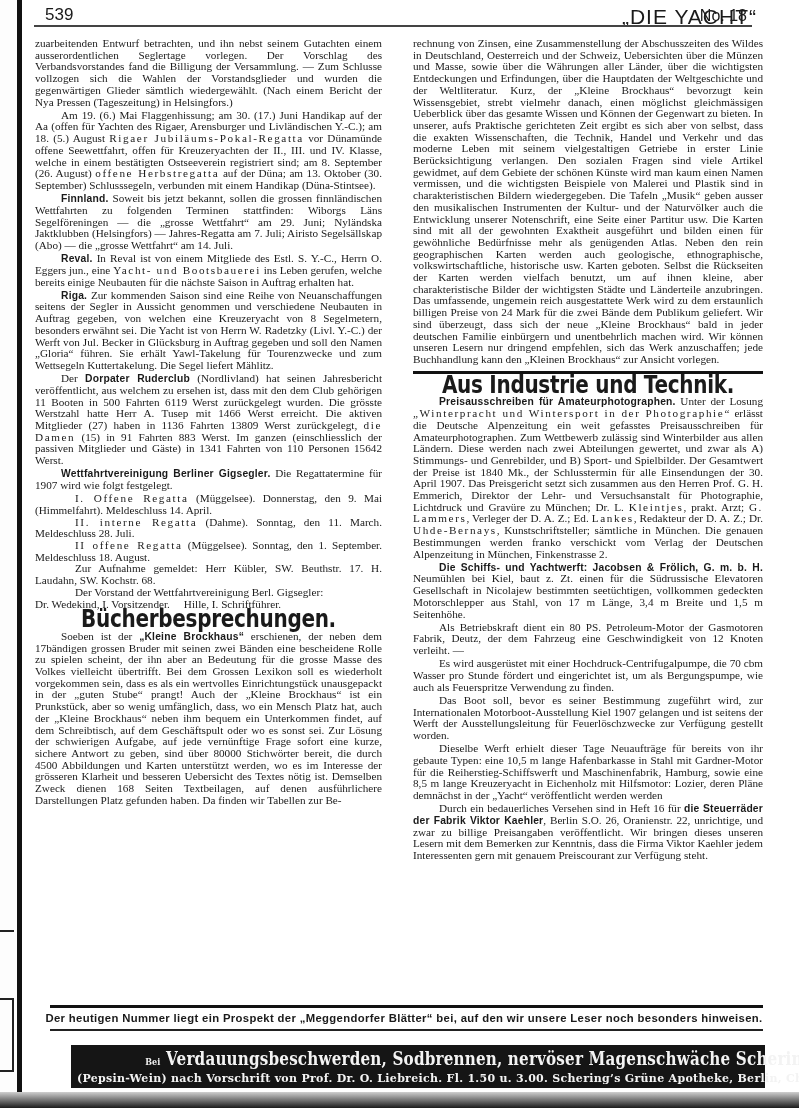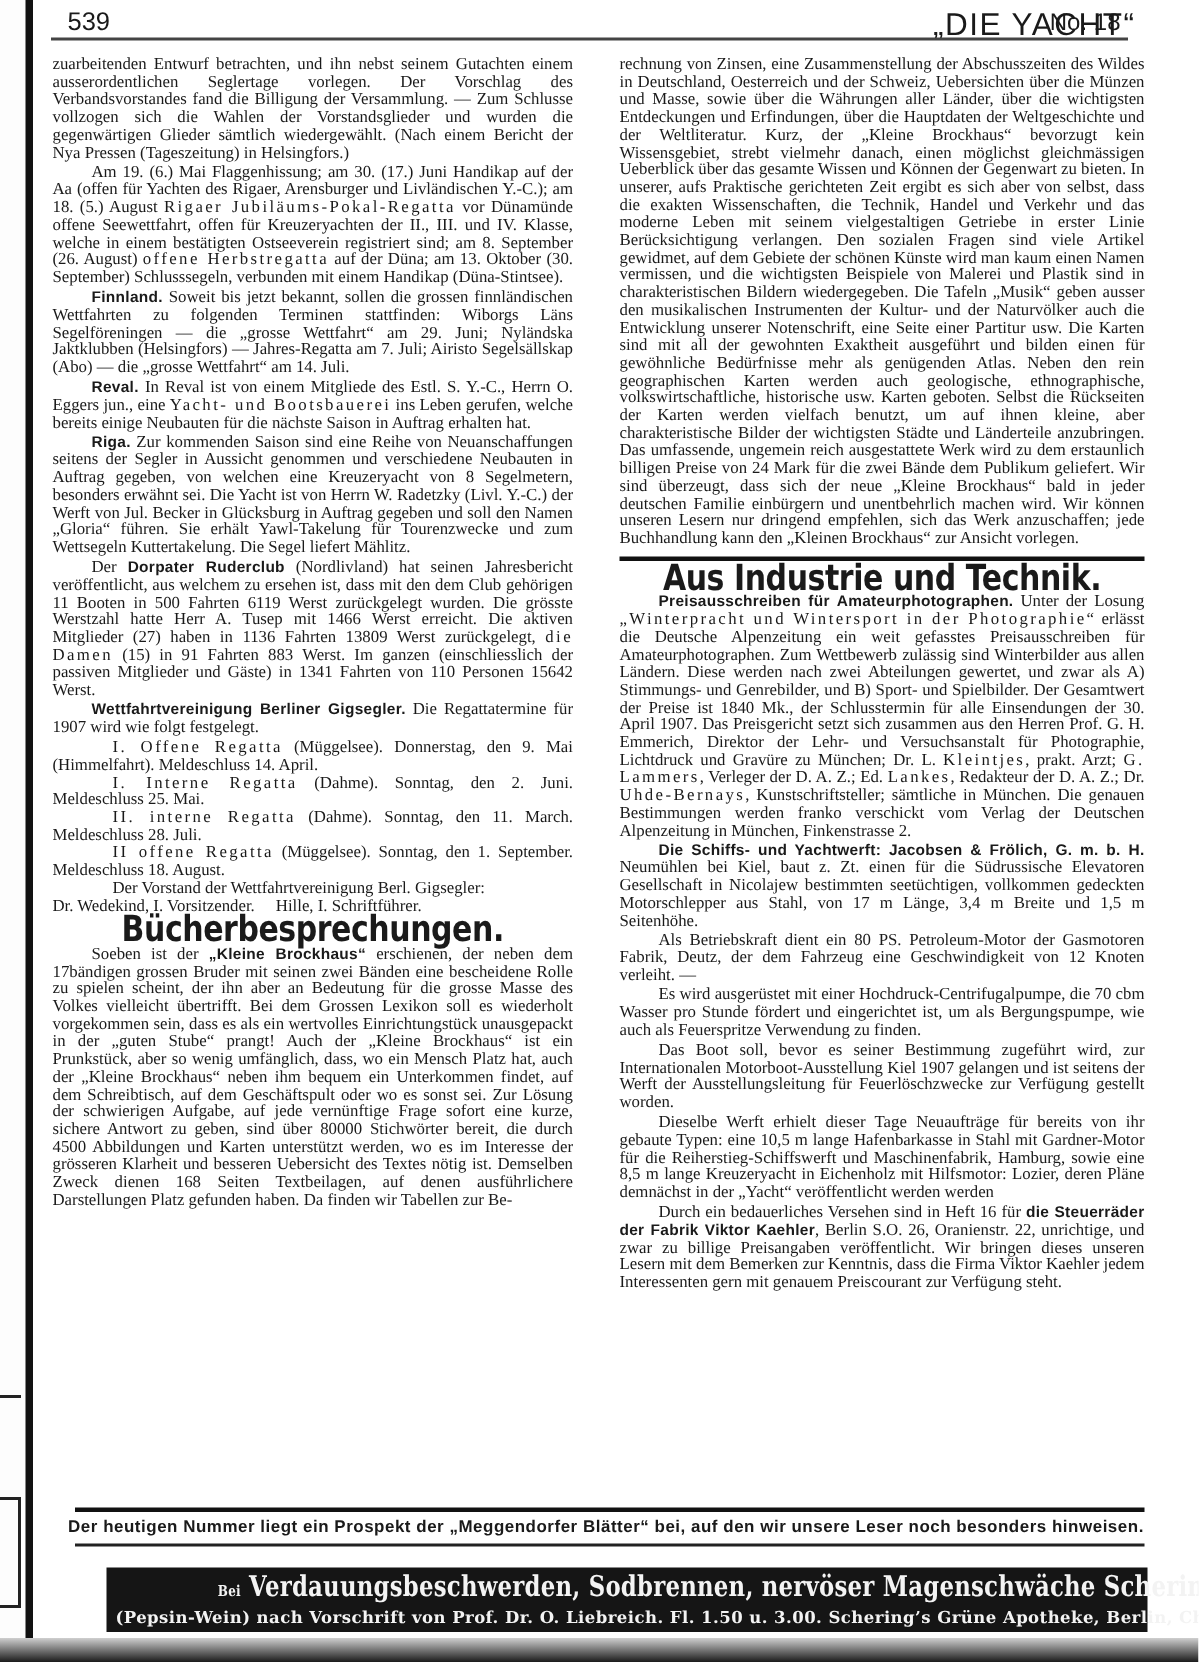--- a/index.html
+++ b/index.html
@@ -100,23 +100,23 @@
 
 <div class="col col-left">
   <p class="noind"><span>zuarbeitenden Entwurf betrachten, und ihn nebst seinem Gutachten einem ausserordentlichen Seglertage vorlegen. Der Vorschlag des Verbandsvorstandes fand die Billigung der Versammlung. — Zum Schlusse vollzogen sich die Wahlen der Vorstandsglieder und wurden die gegenwärtigen Glieder sämtlich wiedergewählt. (Nach einem Bericht der Nya Pressen (Tageszeitung) in Helsingfors.)</span></p>
   <p><span>Am 19. (6.) Mai Flaggenhissung; am 30. (17.) Juni Handikap auf der Aa (offen für Yachten des Rigaer, Arensburger und Livländischen Y.-C.); am 18. (5.) August </span><span class="sp">Rigaer Jubiläums-Pokal-Regatta</span><span> vor Dünamünde offene Seewettfahrt, offen für Kreuzeryachten der II., III. und IV. Klasse, welche in einem bestätigten Ostseeverein registriert sind; am 8. September (26. August) </span><span class="sp">offene Herbstregatta</span><span> auf der Düna; am 13. Oktober (30. September) Schlusssegeln, verbunden mit einem Handikap (Düna-Stintsee).</span></p>
   <p><b class="bold">Finnland.</b><span> Soweit bis jetzt bekannt, sollen die grossen finnländischen Wettfahrten zu folgenden Terminen stattfinden: Wiborgs Läns Segelföreningen — die „grosse Wettfahrt“ am 29. Juni; Nyländska Jaktklubben (Helsingfors) — Jahres-Regatta am 7. Juli; Airisto Segelsällskap (Abo) — die „grosse Wettfahrt“ am 14. Juli.</span></p>
   <p><b class="bold">Reval.</b><span> In Reval ist von einem Mitgliede des Estl. S. Y.-C., Herrn O. Eggers jun., eine </span><span class="sp">Yacht- und Bootsbauerei</span><span> ins Leben gerufen, welche bereits einige Neubauten für die nächste Saison in Auftrag erhalten hat.</span></p>
   <p><b class="bold">Riga.</b><span> Zur kommenden Saison sind eine Reihe von Neuanschaffungen seitens der Segler in Aussicht genommen und verschiedene Neubauten in Auftrag gegeben, von welchen eine Kreuzeryacht von 8 Segelmetern, besonders erwähnt sei. Die Yacht ist von Herrn W. Radetzky (Livl. Y.-C.) der Werft von Jul. Becker in Glücksburg in Auftrag gegeben und soll den Namen „Gloria“ führen. Sie erhält Yawl-Takelung für Tourenzwecke und zum Wettsegeln Kuttertakelung. Die Segel liefert Mählitz.</span></p>
   <p><span>Der </span><b class="bold">Dorpater Ruderclub</b><span> (Nordlivland) hat seinen Jahresbericht veröffentlicht, aus welchem zu ersehen ist, dass mit den dem Club gehörigen 11 Booten in 500 Fahrten 6119 Werst zurückgelegt wurden. Die grösste Werstzahl hatte Herr A. Tusep mit 1466 Werst erreicht. Die aktiven Mitglieder (27) haben in 1136 Fahrten 13809 Werst zurückgelegt, </span><span class="sp">die Damen</span><span> (15) in 91 Fahrten 883 Werst. Im ganzen (einschliesslich der passiven Mitglieder und Gäste) in 1341 Fahrten von 110 Personen 15642 Werst.</span></p>
   <p><b class="bold">Wettfahrtvereinigung Berliner Gigsegler.</b><span> Die Regattatermine für 1907 wird wie folgt festgelegt.</span></p>
   <p class="sub"><span class="sp">I. Offene Regatta</span><span> (Müggelsee). Donnerstag, den 9. Mai (Himmelfahrt). Meldeschluss 14. April.</span></p>
-  <p class="sub"><span class="sp">I. Interne Regatta</span><span> (Dahme). Sonntag, den 2. Juni. Meldeschluss 25. Mai.</span></p>
   <p class="sub"><span class="sp">II. interne Regatta</span><span> (Dahme). Sonntag, den 11. March. Meldeschluss 28. Juli.</span></p>
   <p class="sub"><span class="sp">II offene Regatta</span><span> (Müggelsee). Sonntag, den 1. September. Meldeschluss 18. August.</span></p>
+  <p class="sub"><span>Zur Aufnahme gemeldet: Herr Kübler, SW. Beuthstr. 17. H. Laudahn, SW. Kochstr. 68.</span></p>
   <p class="sub"><span>Der Vorstand der Wettfahrtvereinigung Berl. Gigsegler:</span></p>
   <p class="center" style="white-space:pre"><span>Dr. Wedekind, I. Vorsitzender.     Hille, I. Schriftführer.</span></p>
   <div class="section-head">Bücherbesprechungen.</div>
   <p><span>Soeben ist der </span><b class="bold">„Kleine Brockhaus“</b><span> erschienen, der neben dem 17bändigen grossen Bruder mit seinen zwei Bänden eine bescheidene Rolle zu spielen scheint, der ihn aber an Bedeutung für die grosse Masse des Volkes vielleicht übertrifft. Bei dem Grossen Lexikon soll es wiederholt vorgekommen sein, dass es als ein wertvolles Einrichtungstück unausgepackt in der „guten Stube“ prangt! Auch der „Kleine Brockhaus“ ist ein Prunkstück, aber so wenig umfänglich, dass, wo ein Mensch Platz hat, auch der „Kleine Brockhaus“ neben ihm bequem ein Unterkommen findet, auf dem Schreibtisch, auf dem Geschäftspult oder wo es sonst sei. Zur Lösung der schwierigen Aufgabe, auf jede vernünftige Frage sofort eine kurze, sichere Antwort zu geben, sind über 80000 Stichwörter bereit, die durch 4500 Abbildungen und Karten unterstützt werden, wo es im Interesse der grösseren Klarheit und besseren Uebersicht des Textes nötig ist. Demselben Zweck dienen 168 Seiten Textbeilagen, auf denen ausführlichere Darstellungen Platz gefunden haben. Da finden wir Tabellen zur Be-</span></p>
 </div>
 
 <div class="col col-right">
   <p class="noind"><span>rechnung von Zinsen, eine Zusammenstellung der Abschusszeiten des Wildes in Deutschland, Oesterreich und der Schweiz, Uebersichten über die Münzen und Masse, sowie über die Währungen aller Länder, über die wichtigsten Entdeckungen und Erfindungen, über die Hauptdaten der Weltgeschichte und der Weltliteratur. Kurz, der „Kleine Brockhaus“ bevorzugt kein Wissensgebiet, strebt vielmehr danach, einen möglichst gleichmässigen Ueberblick über das gesamte Wissen und Können der Gegenwart zu bieten. In unserer, aufs Praktische gerichteten Zeit ergibt es sich aber von selbst, dass die exakten Wissenschaften, die Technik, Handel und Verkehr und das moderne Leben mit seinem vielgestaltigen Getriebe in erster Linie Berücksichtigung verlangen. Den sozialen Fragen sind viele Artikel gewidmet, auf dem Gebiete der schönen Künste wird man kaum einen Namen vermissen, und die wichtigsten Beispiele von Malerei und Plastik sind in charakteristischen Bildern wiedergegeben. Die Tafeln „Musik“ geben ausser den musikalischen Instrumenten der Kultur- und der Naturvölker auch die Entwicklung unserer Notenschrift, eine Seite einer Partitur usw. Die Karten sind mit all der gewohnten Exaktheit ausgeführt und bilden einen für gewöhnliche Bedürfnisse mehr als genügenden Atlas. Neben den rein geographischen Karten werden auch geologische, ethnographische, volkswirtschaftliche, historische usw. Karten geboten. Selbst die Rückseiten der Karten werden vielfach benutzt, um auf ihnen kleine, aber charakteristische Bilder der wichtigsten Städte und Länderteile anzubringen. Das umfassende, ungemein reich ausgestattete Werk wird zu dem erstaunlich billigen Preise von 24 Mark für die zwei Bände dem Publikum geliefert. Wir sind überzeugt, dass sich der neue „Kleine Brockhaus“ bald in jeder deutschen Familie einbürgern und unentbehrlich machen wird. Wir können unseren Lesern nur dringend empfehlen, sich das Werk anzuschaffen; jede Buchhandlung kann den „Kleinen Brockhaus“ zur Ansicht vorlegen.</span></p>
   <div class="rule-thick"></div>
   <div class="section-head">Aus Industrie und Technik.</div>

